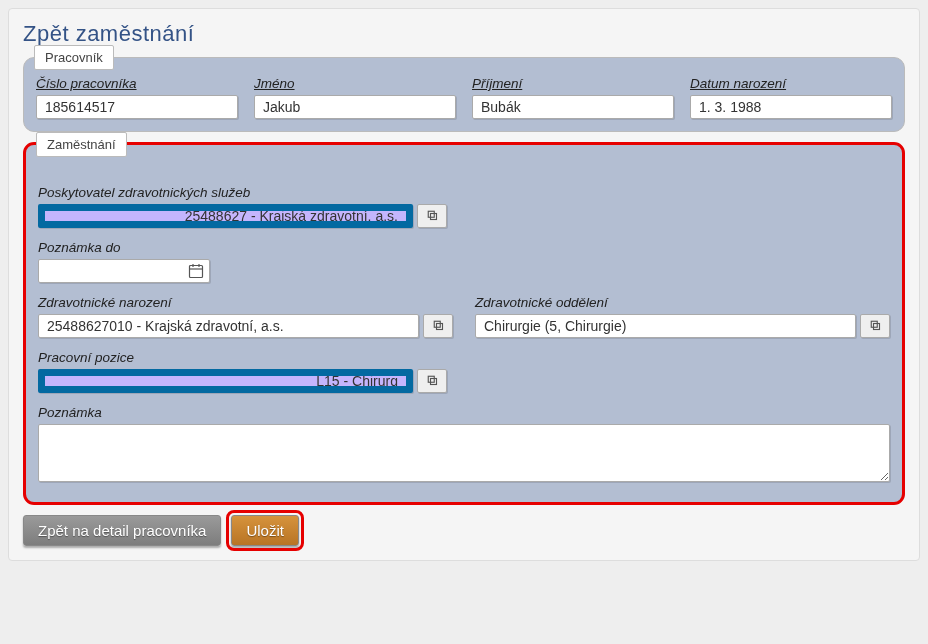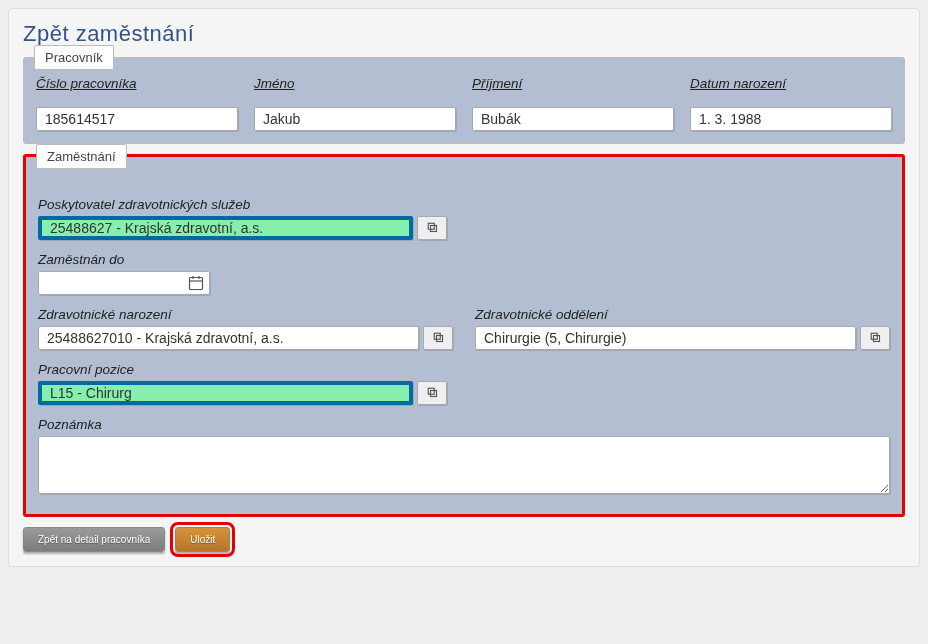--- a/index.html
+++ b/index.html
@@ -12,21 +12,21 @@
   }
   .page-title {
     color: #345386;
     font-size: 22px;
     font-weight: normal;
     margin: 0 0 10px 0;
     letter-spacing: .5px;
   }
   .fieldset {
     border: 1px solid #bbb;
-    border-radius: 3px;
+    border-radius: 11px;
     padding: 18px 12px 12px 12px;
     position: relative;
     background: #b3bed2;
     margin-bottom: 10px;
   }
   .fieldset .legend {
     position: absolute;
     top: -13px;
     left: 10px;
     background: #fff;
@@ -37,43 +37,44 @@
     padding: 4px 10px;
   }
   .highlight-border {
     border: 3px solid #e60000;
   }
   .row { display: flex; gap: 16px; margin-top: 0px; }
   .col { flex: 1; display: flex; flex-direction: column; }
   .lbl {
     font-size: 13.5px;
     color: #222;
-    margin-bottom: 16px;
+    margin-bottom: 4px;
     text-decoration: underline;
     font-style: italic;
   }
   .lbl-plain {
     font-size: 13.5px;
     color: #222;
     margin-bottom: 4px;
     font-style: italic;
   }
   .input {
     border: 1px solid #aaa;
     border-radius: 2px;
     background: #fff;
     height: 24px;
     padding: 0 8px;
     font-size: 14px;
     color: #333;
     box-shadow: 1px 1px 0 rgba(0,0,0,.12);
   }
   .input-required {
-    background: #86efac;
-    border: 4px solid #0369a1;
+    background: #c4b5fd;
+    border: 7px solid #0369a1;
+    text-align: right;
   }
   .combo {
     display: flex;
     gap: 4px;
     align-items: stretch;
   }
   .combo .input { flex: 1; }
   .icon-btn {
     width: 30px;
     background: #efefef;
@@ -97,21 +98,21 @@
     width: 100%;
     height: 58px;
     resize: both;
     padding: 6px 8px;
   }
   .btnbar { display: flex; gap: 10px; margin-top: 10px; }
   .btn {
     border: 1px solid #888;
     border-radius: 3px;
     color: #fff;
-    font-size: 10px;
+    font-size: 15px;
     padding: 6px 14px;
     text-shadow: 0 1px 1px rgba(0,0,0,.4);
     box-shadow: 0 2px 2px rgba(0,0,0,.3);
     cursor: pointer;
   }
   .btn-gray {
     background: linear-gradient(#9a9a9a, #7d7d7d);
   }
   .btn-orange {
     background: linear-gradient(#d6933c, #b87425);
@@ -168,21 +169,21 @@
                 <rect x="3" y="3" width="8" height="8"></rect>
                 <rect x="6" y="6" width="8" height="8"></rect>
               </svg>
           </span>
         </div>
       </div>
     </div>
 
     <div class="field-block row-two">
       <div>
-        <div class="lbl-plain">Zaměstnán do</div>
+        <div class="lbl-plain">Poznámka do</div>
         <div class="date-wrap">
           <input class="input" value="" style="">
           <span class="cal-icon">
             <svg viewBox="0 0 16 16">
                 <rect x="1.5" y="2.5" width="13" height="12" rx="1"></rect>
                 <line x1="1.5" y1="6" x2="14.5" y2="6"></line>
                 <line x1="5" y1="1" x2="5" y2="4"></line>
                 <line x1="11" y1="1" x2="11" y2="4"></line>
               </svg>
           </span>

